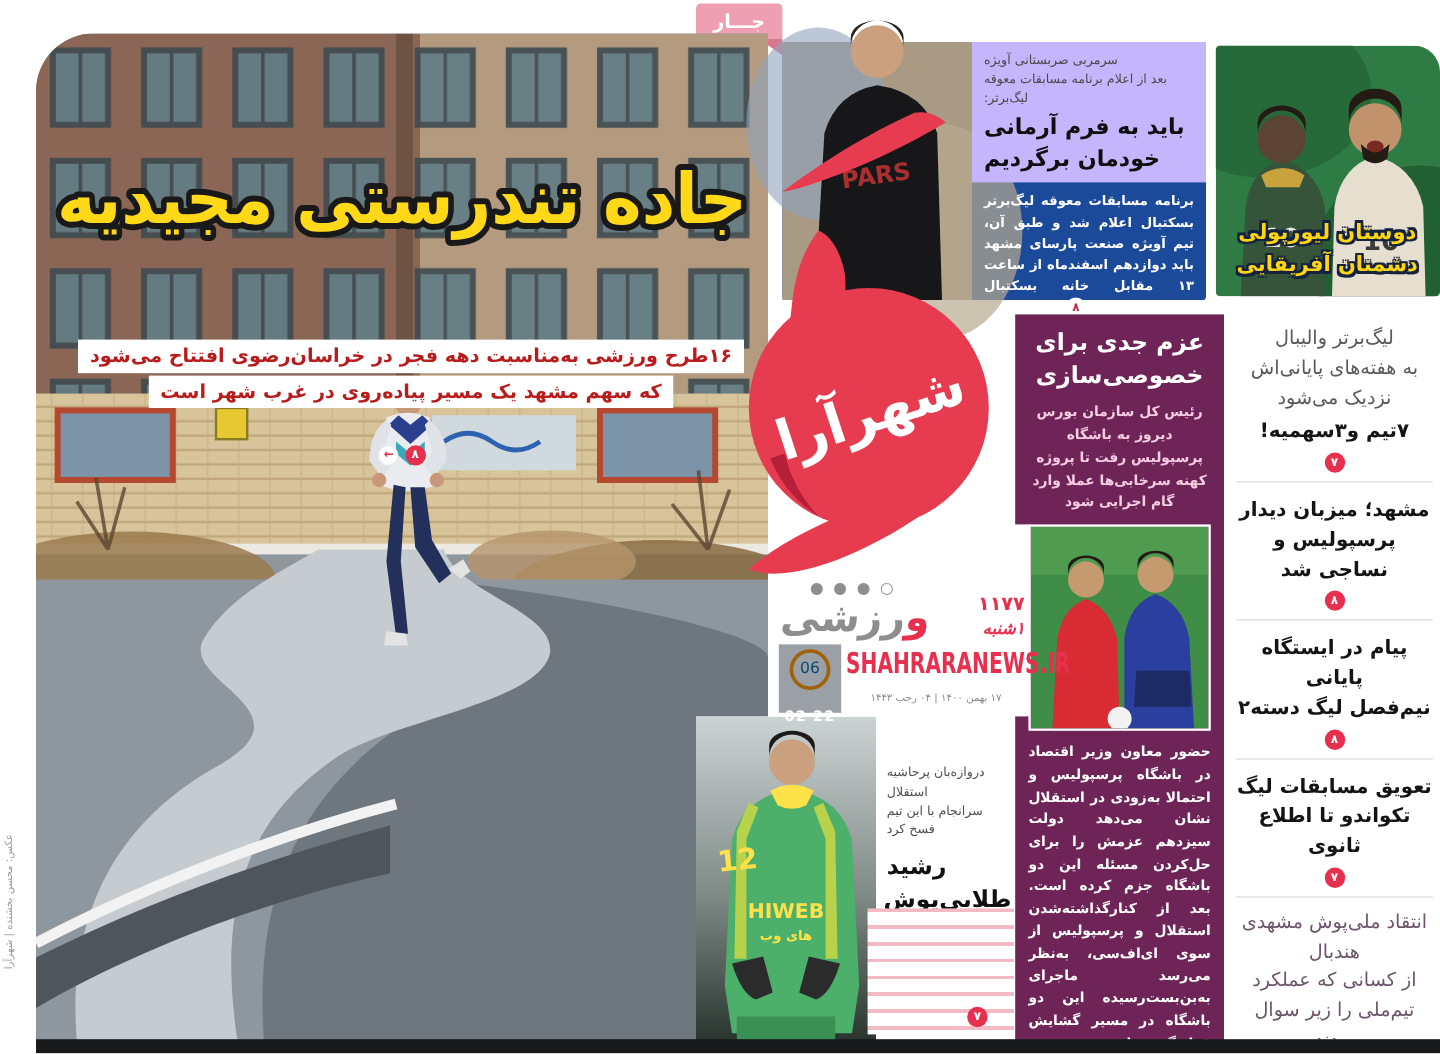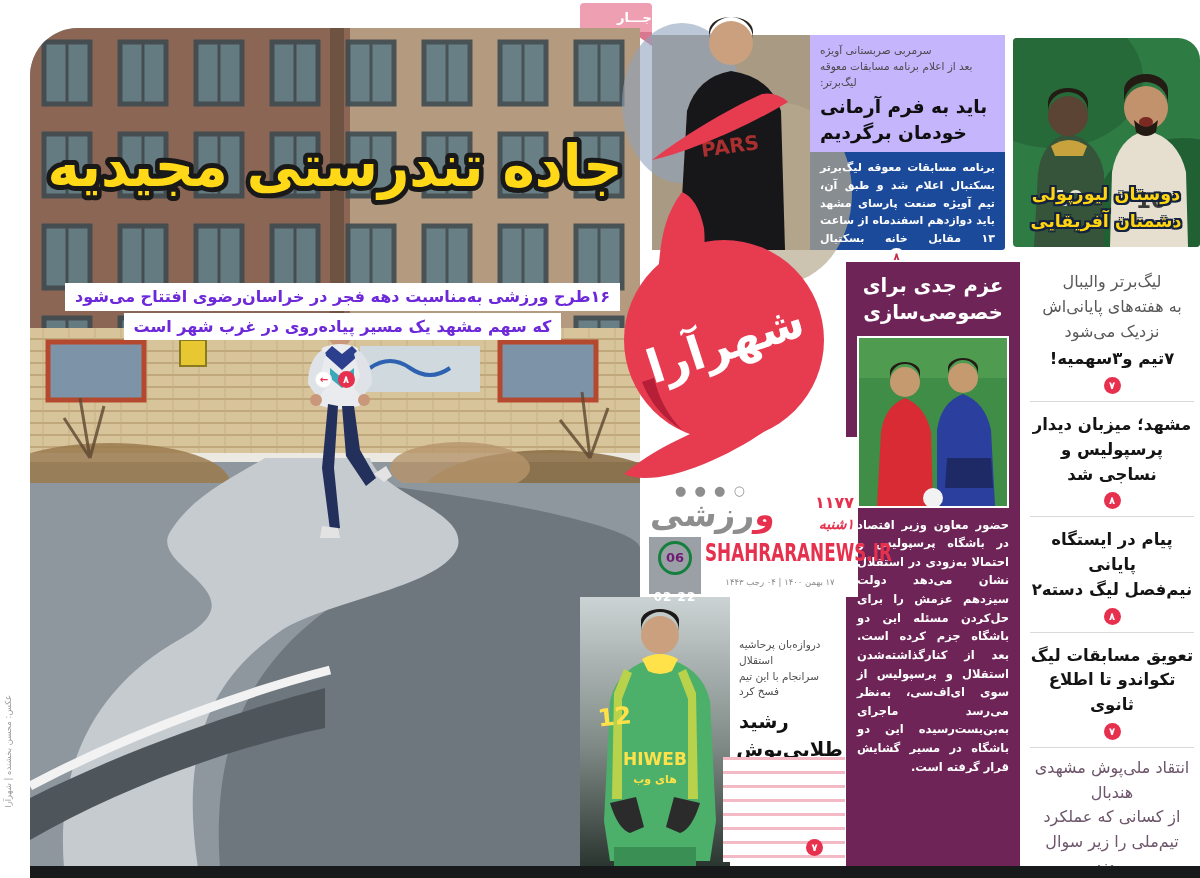--- a/index.html
+++ b/index.html
@@ -6,29 +6,29 @@
   .page{position:relative;width:1200px;height:878px;background:#fff;overflow:hidden;
         font-family:"DejaVu Sans",sans-serif;direction:rtl;}
   .abs{position:absolute;}
 
   
   .credit{left:3px;top:695px;writing-mode:vertical-rl;transform:rotate(180deg);
           font-size:8.5px;color:#9a9a9a;letter-spacing:.5px;}
 
   
   .tab{left:580px;top:3px;width:72px;height:29px;background:#ef9fb2;border-radius:4px 4px 0 0;
-       color:#fff;font-weight:bold;font-size:13px;text-align:right;line-height:29px;}
+       color:#fff;font-weight:bold;font-size:16px;text-align:center;line-height:29px;}
   .tab-fold{left:632px;top:32px;width:0;height:0;border-left:20px solid transparent;
             border-top:14px solid #d9778f;}
 
   
   .photo-main{left:30px;top:28px;width:610px;height:840px;border-radius:48px 0 0 0;overflow:hidden;background:#8f979e;}
   .lead-head-svg{position:absolute;left:0;top:50px;width:610px;height:160px;}
   .lead-sub{position:absolute;left:0;top:255px;width:610px;text-align:center;}
-  .lead-sub .strip{display:inline-block;background:#fff;color:#6d28d9;font-weight:bold;font-size:16px;
+  .lead-sub .strip{display:inline-block;background:#fff;color:#b91c1c;font-weight:bold;font-size:16px;
                    padding:3px 10px;line-height:1.35;margin-left:15px;}
   .lead-badges{position:absolute;left:0;top:341px;width:610px;text-align:center;}
   .badge{display:inline-block;width:17px;height:17px;border-radius:50%;background:#e6304d;color:#fff;
          font-size:10px;font-weight:bold;line-height:17px;text-align:center;vertical-align:middle;}
   .badge.white{background:#fff;color:#e6304d;border:1px solid #eee;box-sizing:border-box;line-height:15px;}
 
   
   .blue-box{left:652px;top:35px;width:353px;height:215px;background:#1c4a9a;border-radius:3px;}
   .coach{position:absolute;left:0;top:-22px;width:158px;height:237px;overflow:visible;}
   .bb-text{position:absolute;right:0;top:0;width:195px;height:215px;}
@@ -51,22 +51,22 @@
 
   
   .masthead{left:645px;top:437px;width:213px;height:160px;background:#fff;z-index:4;}
   .vz-dots{position:absolute;left:30px;top:46px;direction:ltr;color:#8e8e8e;font-size:13px;letter-spacing:2px;}
   .vz-logo{position:absolute;left:6px;top:58px;font-size:33px;font-weight:bold;color:#8e8e8e;
            transform:skewX(-6deg);letter-spacing:-1px;}
   .vz-logo .red{color:#e6304d;}
   .issue{position:absolute;right:4px;top:56px;color:#e6304d;font-weight:bold;font-size:16px;}
   .day{position:absolute;right:4px;top:79px;color:#e6304d;font-weight:bold;font-size:14px;font-style:italic;}
   .codebox{position:absolute;left:4px;top:100px;width:52px;height:57px;background:#9aa0a5;text-align:center;}
-  .codebox .circ{width:28px;height:28px;border:3px solid #15803d;border-radius:50%;margin:4px auto 0;
-                 color:#701a75;font-weight:bold;font-size:13px;line-height:28px;}
+  .codebox .circ{width:28px;height:28px;border:3px solid #a16207;border-radius:50%;margin:4px auto 0;
+                 color:#0c4a6e;font-weight:normal;font-size:13px;line-height:28px;}
   .codebox .c2{color:#fff;font-weight:bold;font-size:12px;margin-top:15px;letter-spacing:1px;}
   .site{position:absolute;left:60px;top:102px;color:#e6304d;font-weight:bold;font-size:24px;
         transform:scaleX(.70);transform-origin:left;white-space:nowrap;direction:ltr;}
   .dateline{position:absolute;left:60px;top:140px;width:150px;color:#8a8a8a;font-size:8.5px;text-align:center;}
 
   
   .purple{left:846px;top:262px;width:174px;height:606px;background:#6e2457;box-sizing:border-box;
           padding:10px 11px;overflow:hidden;}
   .p-head{color:#fff;font-weight:bold;font-size:19.5px;line-height:1.4;text-align:center;}
   .p-sub{color:#f5cde2;font-weight:bold;font-size:11.5px;line-height:1.65;text-align:center;margin-top:7px;}
@@ -256,20 +256,21 @@
     </div>
     <div class="site">SHAHRARANEWS.IR</div>
     <div class="dateline">۱۷ بهمن ۱۴۰۰  |  ۰۴ رجب ۱۴۴۳</div>
   </div>
 
   <div class="abs purple">
     <div class="p-head">
       <span>عزم جدی برای</span><br>
       <span>خصوصی‌سازی</span>
     </div>
+    <div class="p-sub">رئیس کل سازمان بورس دیروز به باشگاه پرسپولیس رفت تا پروژه کهنه سرخابی‌ها عملا وارد گام اجرایی شود</div>
     <div class="p-photo">
       <svg width="148" height="168" viewBox="0 0 148 168">
         <rect width="148" height="168" fill="#3f8d46"></rect>
         <rect y="0" width="148" height="40" fill="#57a355" opacity=".7"></rect>
         <path d="M46 60 q-20 8 -24 34 l-4 74 56 0 -2 -74 q-6 -26 -26 -34 Z" fill="#d92b33"></path>
         <circle cx="46" cy="44" r="15" fill="#c59a6f"></circle>
         <path d="M31 41 a15 15 0 0 1 30 0 l0 -7 a15 10 0 0 0 -30 0 Z" fill="#241b14"></path>
         <path d="M104 56 q-22 8 -26 36 l0 76 58 0 -4 -76 q-6 -28 -28 -36 Z" fill="#2b3f9e"></path>
         <path d="M88 120 l44 0 2 30 -48 0 Z" fill="#1d2a66"></path>
         <circle cx="104" cy="40" r="15" fill="#c59a6f"></circle>

